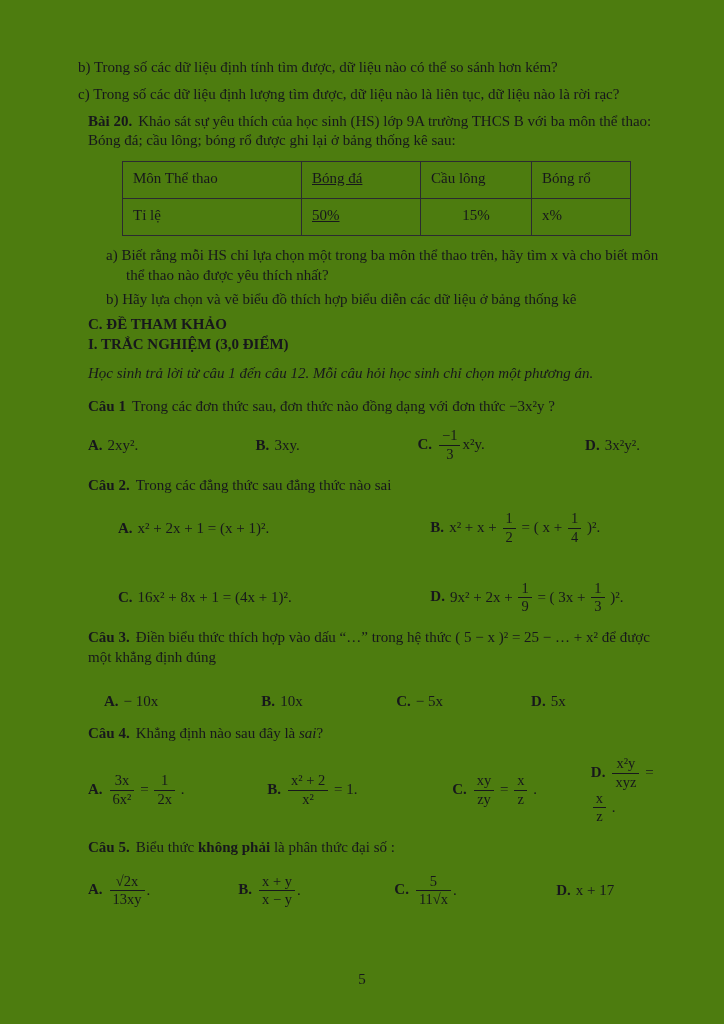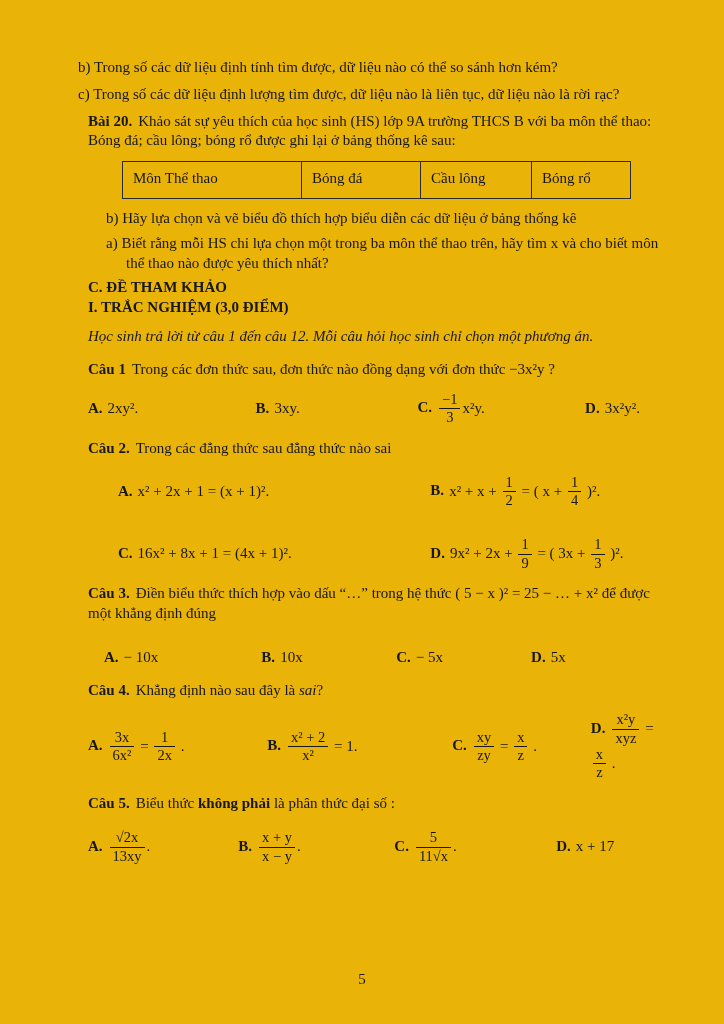--- a/index.html
+++ b/index.html
@@ -5,21 +5,21 @@
   html, body { margin: 0; padding: 0; }
   body {
     width: 724px; height: 1024px;
     background: #ffffff;
     font-family: "Liberation Serif", serif;
   }
   .page {
     position: relative;
     width: 724px; height: 1024px;
     box-sizing: border-box;
-    background: #eab308;
+    background: #4d7c0f;
     color: #17171c;
     font-size: 15px;
     line-height: 1.32;
     padding: 58px 58px 0 78px;
     overflow: hidden;
   }
   .b  { font-weight: bold; text-align: right; }
   .bi { font-weight: normal; font-style: italic; }
   .line { margin-bottom: 7px; }
   .indent1 { margin-left: 10px; }
@@ -29,21 +29,21 @@
   .heading { margin-top: 0; margin-left: 10px; font-weight: bold; }
   .note { margin-top: 9px; margin-left: 10px; font-style: italic; }
 
   .stmt-table { border-collapse: collapse; margin: 10px 0 10px 44px; }
   .stmt-table td {
     border: 1px solid #2b2b30;
     padding: 7px 10px 9px 10px;
     vertical-align: top;
   }
   .stmt-table td:nth-child(1) { width: 158px; }
-  .stmt-table td:nth-child(2) { width: 98px; }
+  .stmt-table td:nth-child(2) { width: 98px; text-decoration: underline; }
   .stmt-table td:nth-child(3) { width: 90px; text-align: left; }
   .stmt-table td:nth-child(3).centered { text-align: center; }
   .stmt-table td:nth-child(4) { width: 78px; }
 
   .subitem { margin-left: 28px; padding-left: 20px; text-indent: -20px; margin-bottom: 5px; }
 
   .frac {
     display: inline-block;
     vertical-align: middle;
     text-align: center;
@@ -52,21 +52,21 @@
     font-size: 14.5px;
   }
   .frac .num { display: block; padding: 0 3px 1px 3px; }
   .frac .den { display: block; border-top: 1px solid #17171c; padding: 1px 3px 0 3px; }
 
   .optrow { display: grid; margin-top: 12px; align-items: center; }
   .q1cols { grid-template-columns: 29% 28% 29% 14%; }
   .q3cols { grid-template-columns: 28% 24% 24% 24%; margin-left: 16px; margin-top: 24px; }
   .q4cols { grid-template-columns: 31% 32% 24% 13%; }
   .q5cols { grid-template-columns: 26% 27% 28% 19%; margin-top: 16px; }
-  .opts2  { display: grid; grid-template-columns: 57% 43%; row-gap: 28px; margin: 16px 0 6px 30px; align-items: center; }
+  .opts2  { display: grid; grid-template-columns: 57% 43%; row-gap: 35px; margin: 16px 0 6px 30px; align-items: center; }
 
   .page-number {
     position: absolute;
     bottom: 34px; left: 0; right: 0;
     text-align: center;
   }
 </style>
 </head>
 <body>
 
@@ -80,25 +80,31 @@
   </div>
 
   <table class="stmt-table">
     <tbody>
         <tr>
       <td>Môn Thể thao</td>
       <td>Bóng đá</td>
       <td>Cầu lông</td>
       <td>Bóng rổ</td>
     </tr>
+    <tr>
+      <td>Tỉ lệ</td>
+      <td>50%</td>
+      <td class="centered">15%</td>
+      <td>x%</td>
+    </tr>
   </tbody>
     </table>
 
+  <div class="subitem">a)  Biết rằng mỗi HS chỉ lựa chọn một trong ba môn thể thao trên, hãy tìm x và cho biết môn thể thao nào được yêu thích nhất?</div>
   <div class="subitem">b)  Hãy lựa chọn và vẽ biểu đồ thích hợp biểu diễn các dữ liệu ở bảng thống kê</div>
-  <div class="subitem">a)  Biết rằng mỗi HS chỉ lựa chọn một trong ba môn thể thao trên, hãy tìm x và cho biết môn thể thao nào được yêu thích nhất?</div>
 
   <div class="heading">C. ĐỀ THAM KHẢO</div>
   <div class="heading">I. TRẮC NGHIỆM (3,0 ĐIỂM)</div>
   <div class="note">Học sinh trả lời từ câu 1 đến câu 12. Mỗi câu hỏi học sinh chỉ chọn một phương án.</div>
 
   <div class="qblock">
     <div>
       <span class="b ql">Câu 1</span><span>Trong các đơn thức sau, đơn thức nào đồng dạng với đơn thức −3x²y ?</span>
     </div>
     <div class="optrow q1cols">

